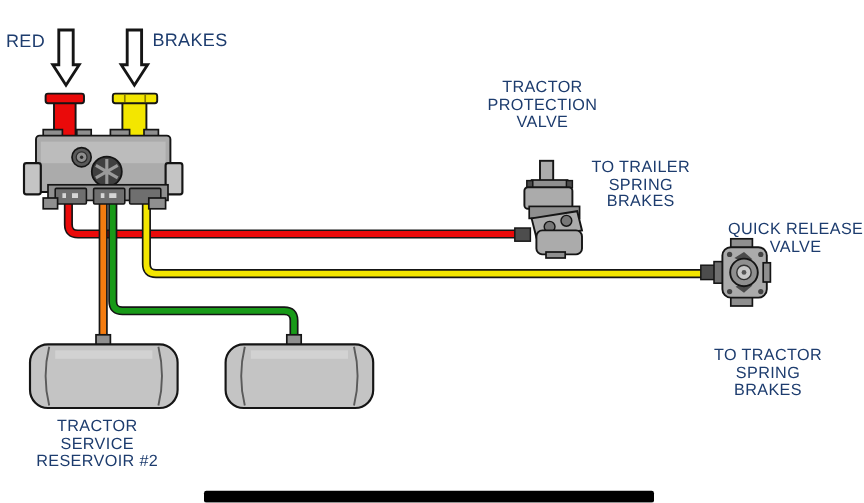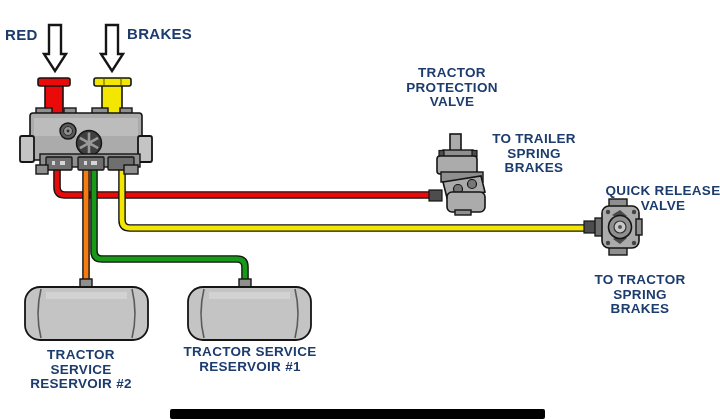--- a/index.html
+++ b/index.html
@@ -2,21 +2,21 @@
 <html style="--label-text: #1d3c6e; --red-line: #ea0a0a; --yellow-line: #f3e600; --orange-line: #f47c10; --green-line: #189a18; --component-fill: #ababab; --component-fill-light: #c4c4c4; --component-fill-dark: #6f6f6f; --outline: #151515; --bottom-bar: #000000;"><head>
 <meta charset="utf-8">
 <style>
   html,body{margin:0;padding:0;background:#ffffff;}
   #stage{
     position:relative;width:720px;height:419px;background:#ffffff;overflow:hidden;
     font-family:"Liberation Sans", sans-serif;
   }
   #diagram-svg{position:absolute;left:0;top:0;}
   .lbl{
-    position:absolute;color:var(--label-text,#1d3c6e);font-weight:bold;
+    position:absolute;color:var(--label-text,#1d3c6e);font-weight:normal;
     font-size:13.5px;line-height:14.5px;letter-spacing:.3px;
     white-space:pre-line;text-align:center;
   }
   .lbl-left{text-align:left;font-size:15px;line-height:15px;}
   
   .ln-under{fill:none;stroke:var(--outline,#151515);stroke-width:7.6;stroke-linejoin:round;stroke-linecap:butt;}
   .ln{fill:none;stroke-width:4.8;stroke-linejoin:round;stroke-linecap:butt;}
   .ln-red{stroke:var(--red-line,#ea0a0a);}
   .ln-yellow{stroke:var(--yellow-line,#f3e600);}
   .ln-orange{stroke:var(--orange-line,#f47c10);}
@@ -171,25 +171,23 @@
 PROTECTION
 VALVE</div>
 
   <div class="lbl" style="left:474px;top:132px;width:120px;">TO TRAILER
 SPRING
 BRAKES</div>
 
   <div class="lbl" style="left:593px;top:184px;width:140px;">QUICK RELEASE
 VALVE</div>
 
-  <div class="lbl" style="left:580px;top:273px;width:120px;">TO TRACTOR
+  <div class="lbl" style="left:580px;top:289px;width:120px;">TO TRACTOR
 SPRING
 BRAKES</div>
 
   <div class="lbl" style="left:16px;top:348px;width:130px;">TRACTOR
 SERVICE
 RESERVOIR #2</div>
 
-  <div class="lbl" style="left:175px;top:345px;width:150px;">TRACTOR SERVICE
-RESERVOIR #1</div>
 
   <div class="bottom-bar"></div>
 </div>
 
 </body></html>

